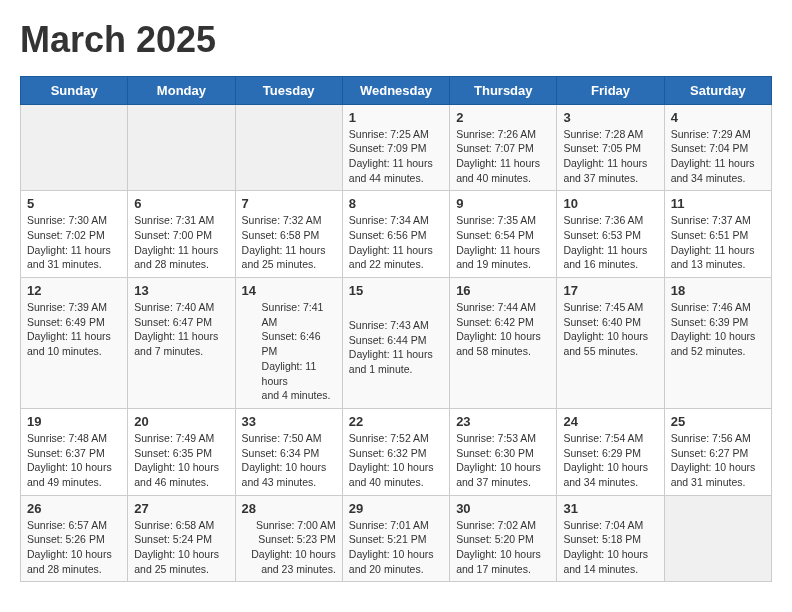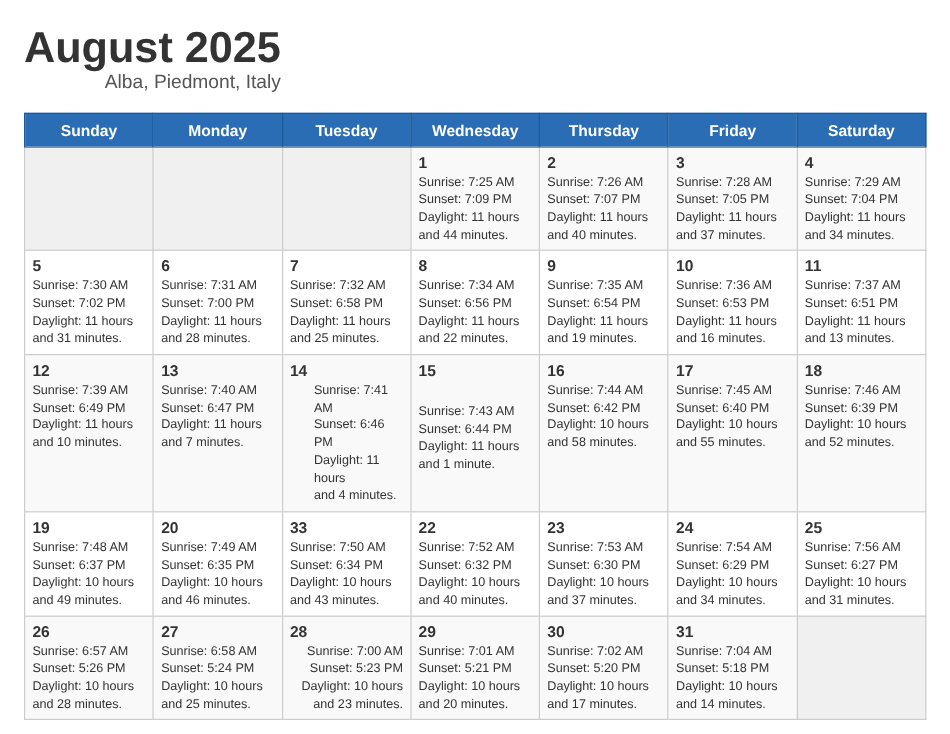--- a/index.html
+++ b/index.html
@@ -79,22 +79,21 @@
       color: #333;
       line-height: 1.4;
     }
     .empty-cell { background: #f0f0f0 !important; }
   </style>
 </head>
 <body>
 
 <div class="header">
   <div class="title-block">
-    <div class="month-title">August 2025</div>
-    <div class="location">Alba, Piedmont, Italy</div>
+    <div class="month-title">March 2025</div>
   </div>
 </div>
 
 <table class="calendar">
   <thead>
     <tr>
     <th>Sunday</th>
         <th>Monday</th>
         <th>Tuesday</th>
         <th>Wednesday</th>

